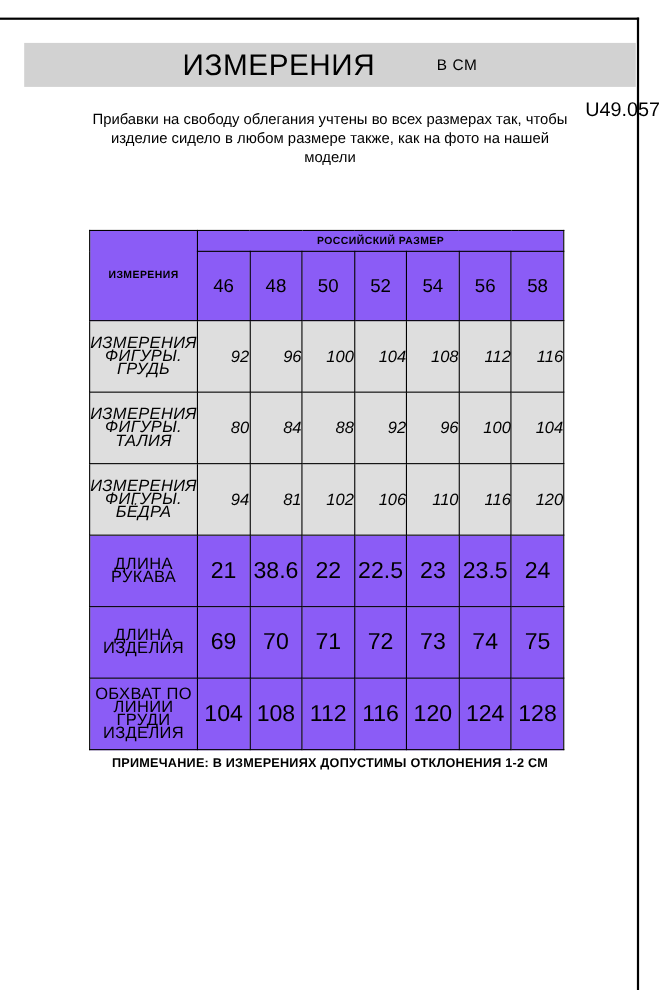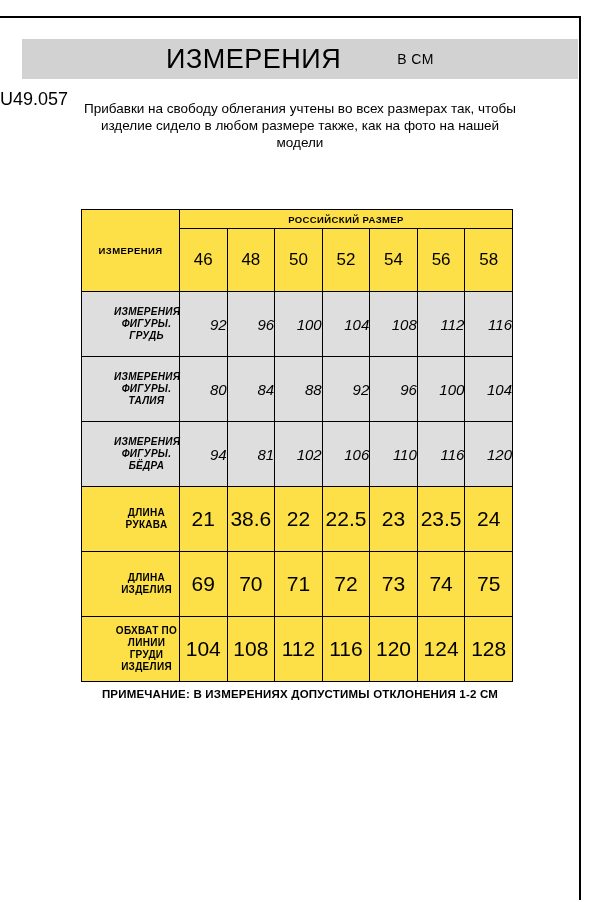--- a/index.html
+++ b/index.html
@@ -75,21 +75,21 @@
     white-space: nowrap;
     padding-left: 16px;
   }
 
   
   .article-code {
     position: absolute;
     left: 0;
     top: 89px;
     width: 600px;
-    text-align: left;
+    text-align: right;
     font-size: 18px;
     font-weight: normal;
   }
   .description {
     position: absolute;
     left: 80px;
     top: 100px;
     width: 440px;
     text-align: center;
     font-size: 13.5px;
@@ -104,21 +104,21 @@
     width: 431px;
     border-collapse: collapse;
     table-layout: fixed;
   }
   .size-table td,
   .size-table th {
     border: 1.5px solid #000000;
     text-align: center;
     vertical-align: middle;
     padding: 0;
-    background: #fde047;
+    background: #8b5cf6;
   }
 
   col.label-col { width: 98px; }
   col.size-col  { width: 47.57px; }
 
   .th-measure {
     font-size: 9.5px;
     font-weight: bold;
     letter-spacing: 0.4px;
     height: 80px;
@@ -131,25 +131,24 @@
   }
   .th-size {
     font-size: 17px;
     font-weight: normal;
     height: 62px;
   }
 
   tr.data-row td { height: 64px; }
 
   td.row-label {
-    font-size: 10px;
-    font-weight: bold;
+    font-size: 15px;
+    font-weight: normal;
     letter-spacing: 0.3px;
     line-height: 12px;
-    padding-left: 32px;
   }
   td.row-value {
     font-size: 21px;
     font-weight: normal;
   }
 
   tr.shaded td {
     background: #dedede;
   }
   tr.shaded td.row-label {

